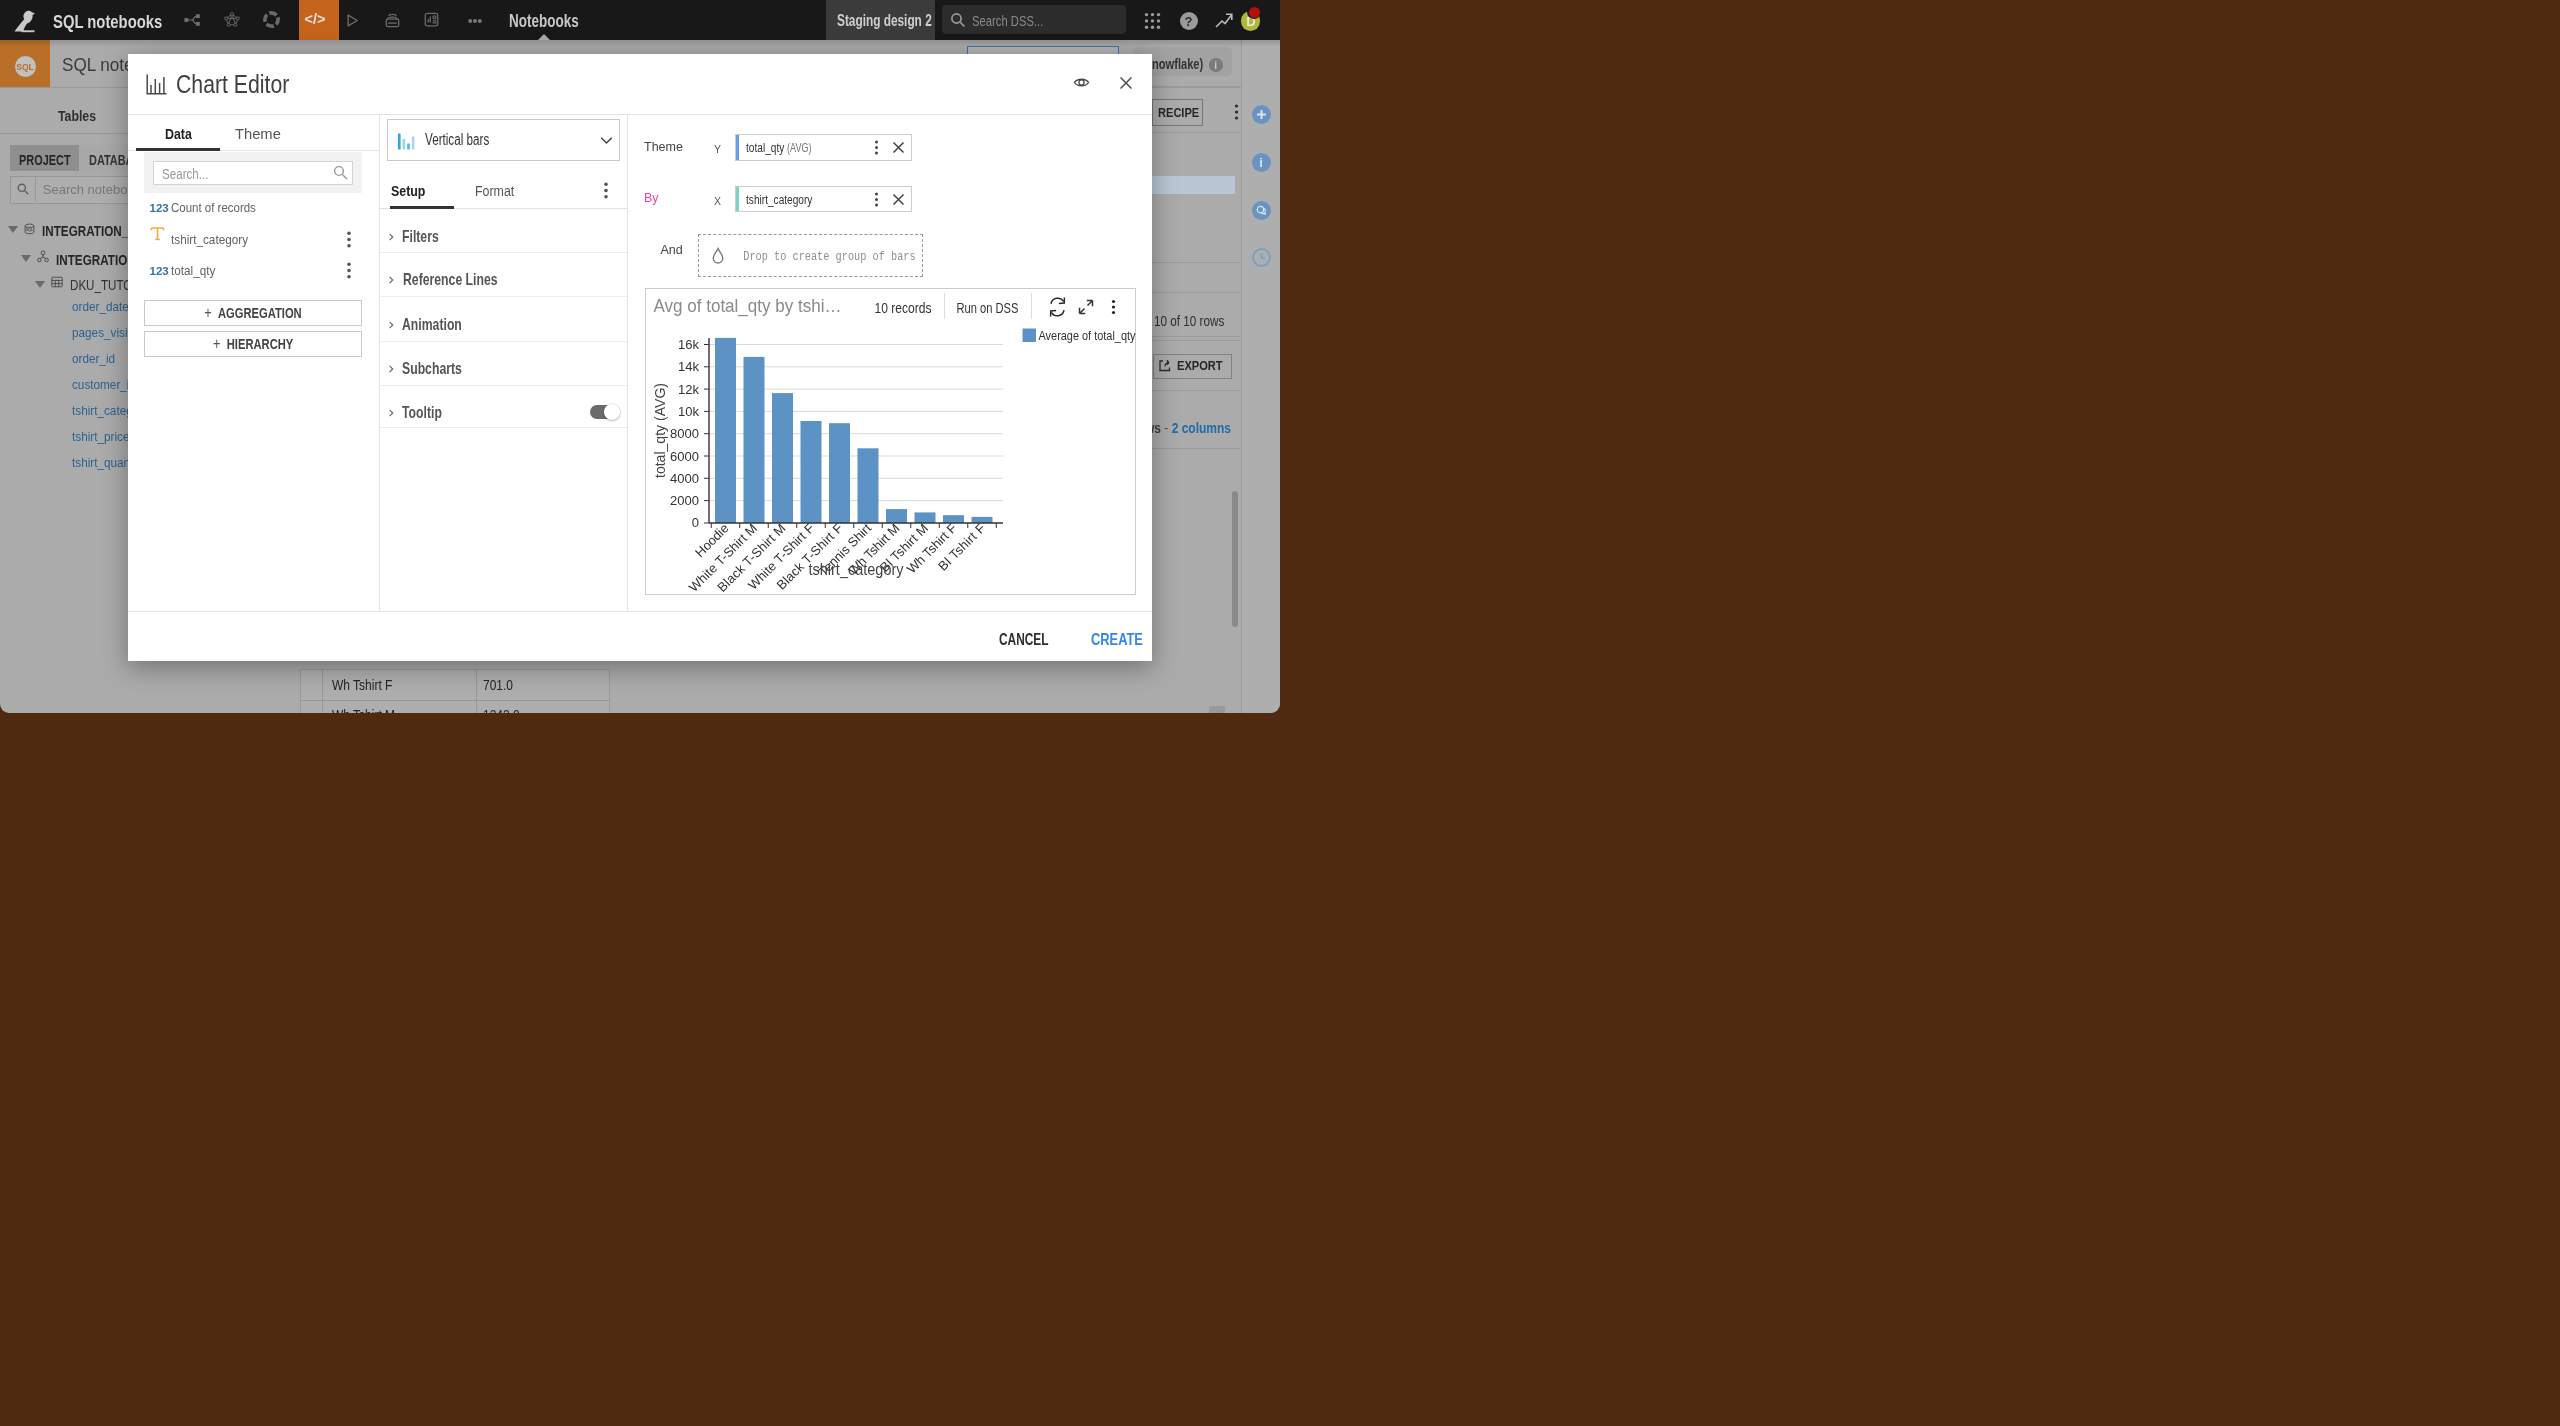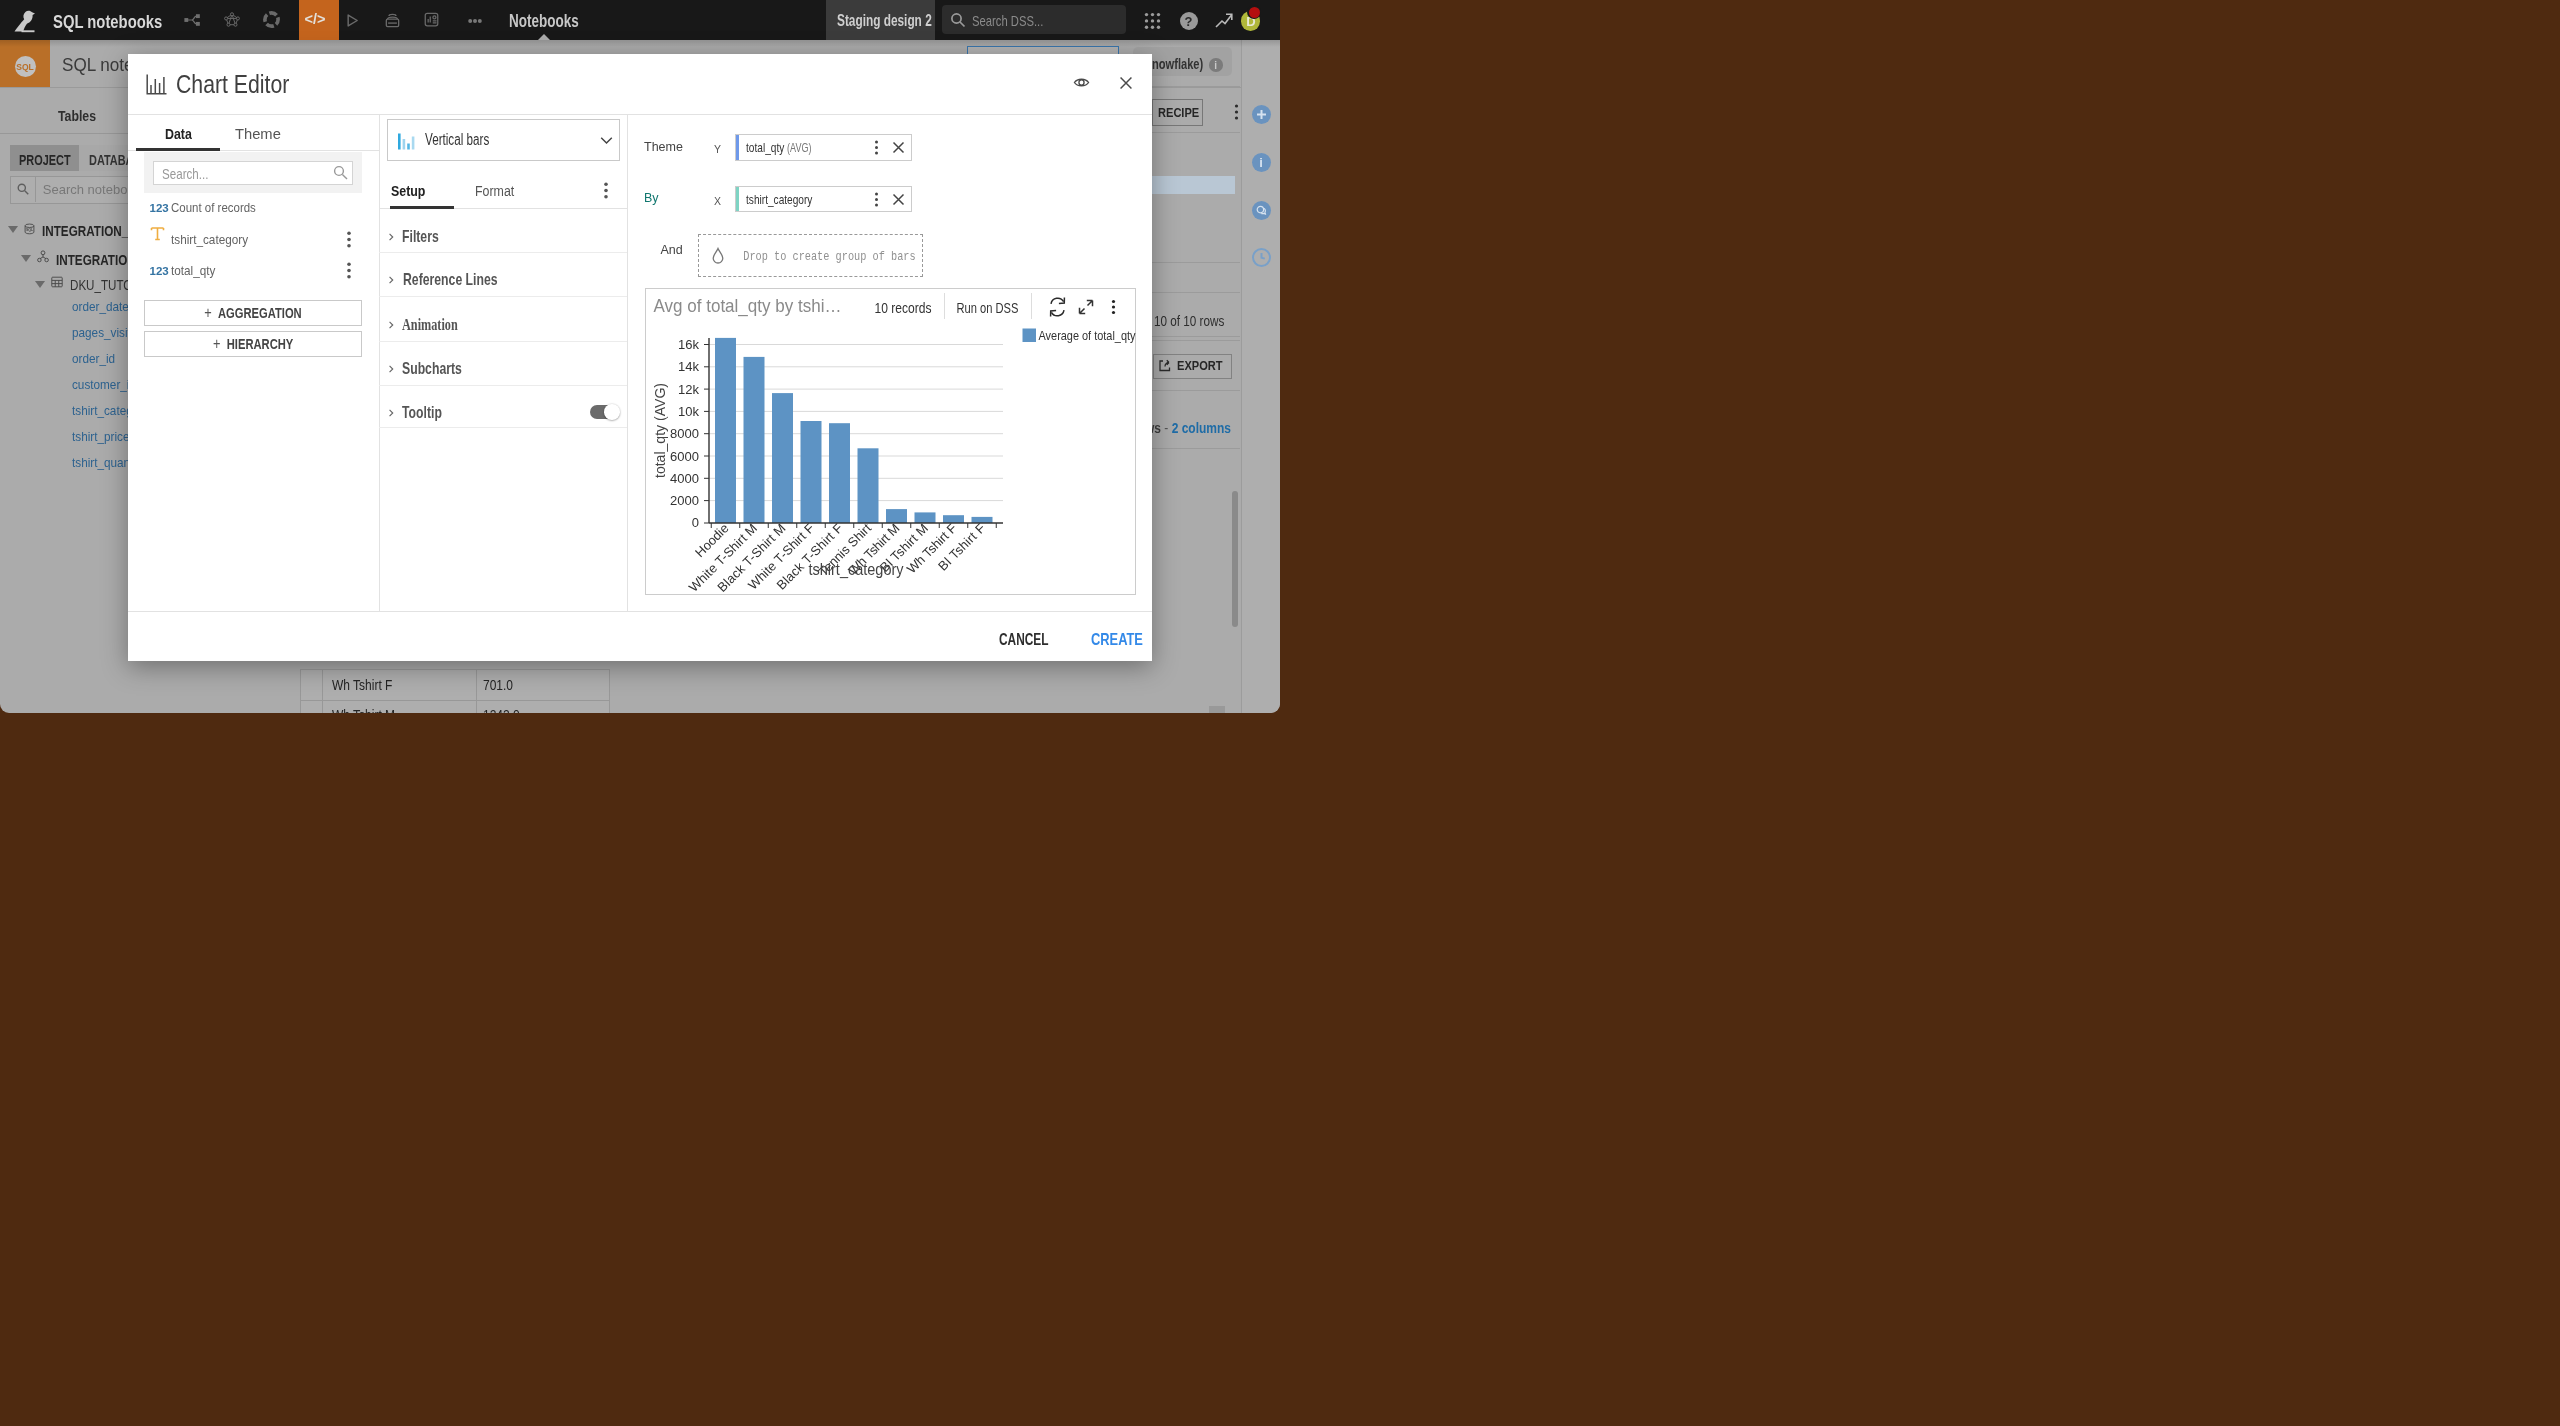--- a/index.html
+++ b/index.html
@@ -355,21 +355,21 @@
       <span class="abs" style="left:12px;top:0.5px;font-size:17px;font-weight:bold;color:#555;transform:scaleX(0.72);transform-origin:0 0;white-space:nowrap;">Filters</span>
     </div>
     <div class="abs" style="left:251.5px;top:198px;width:248px;height:1px;background:#ececec;"></div>
     <div class="abs" style="left:262px;top:215.5px;width:230px;height:26px;">
       <svg class="abs" style="left:-1.5px;top:6.5px;" width="6" height="8" viewBox="0 0 9 14">
           <path d="M2 1.5 L7.5 7 L2 12.5" stroke="#666" stroke-width="2" fill="none"></path>
         </svg>
       <span class="abs" style="left:13.5px;top:0.5px;font-size:17px;font-weight:bold;color:#555;transform:scaleX(0.72);transform-origin:0 0;white-space:nowrap;">Reference Lines</span>
     </div>
     <div class="abs" style="left:251.5px;top:241.7px;width:248px;height:1px;background:#ececec;"></div>
-    <div class="abs" style="left:262px;top:260px;width:230px;height:26px;font-family:Liberation Serif, serif;">
+    <div class="abs" style="left:262px;top:260px;width:230px;height:26px;">
       <svg class="abs" style="left:-1.5px;top:6.5px;" width="6" height="8" viewBox="0 0 9 14">
           <path d="M2 1.5 L7.5 7 L2 12.5" stroke="#666" stroke-width="2" fill="none"></path>
         </svg>
       <span class="abs" style="left:12px;top:0.5px;font-size:17px;font-weight:bold;color:#555;transform:scaleX(0.72);transform-origin:0 0;white-space:nowrap;">Animation</span>
     </div>
     <div class="abs" style="left:251.5px;top:286.5px;width:248px;height:1px;background:#ececec;"></div>
     <div class="abs" style="left:262px;top:304px;width:230px;height:26px;">
       <svg class="abs" style="left:-1.5px;top:6.5px;" width="6" height="8" viewBox="0 0 9 14">
           <path d="M2 1.5 L7.5 7 L2 12.5" stroke="#666" stroke-width="2" fill="none"></path>
         </svg>
@@ -393,21 +393,21 @@
       <div class="abs" style="left:10px;top:5px;font-size:13.5px;color:#333;transform:scaleX(0.75);transform-origin:0 0;white-space:nowrap;">total_qty <span style="font-size:12px;color:#777;">(AVG)</span></div>
       <svg class="abs" style="left:138px;top:5px;" width="5" height="15" viewBox="0 0 5 15">
         <circle cx="2.5" cy="2" r="1.5" fill="#444"></circle>
           <circle cx="2.5" cy="7.5" r="1.5" fill="#444"></circle>
           <circle cx="2.5" cy="13" r="1.5" fill="#444"></circle>
       </svg>
       <svg class="abs" style="left:156px;top:6px;" width="13" height="13" viewBox="0 0 13 13">
         <path d="M1.5 1.5 L11.5 11.5 M11.5 1.5 L1.5 11.5" stroke="#444" stroke-width="1.5"></path>
       </svg>
     </div>
-    <div class="abs" style="left:516.5px;top:136.5px;font-size:12.5px;color:#0f766e;">By</div>
+    <div class="abs" style="left:516.5px;top:136.5px;font-size:12.5px;color:#ec4899;">By</div>
     <div class="abs" style="left:586.5px;top:140.5px;font-size:10.5px;color:#555;">X</div>
     <div class="abs" style="left:607.5px;top:131.5px;width:175px;height:24.5px;border:1px solid #ccc;background:#fff;">
       <div class="abs" style="left:0;top:0;width:2.5px;height:24.5px;background:#7fd4c4;"></div>
       <div class="abs" style="left:10px;top:5px;font-size:13.5px;color:#333;transform:scaleX(0.75);transform-origin:0 0;white-space:nowrap;">tshirt_category</div>
       <svg class="abs" style="left:138px;top:5px;" width="5" height="15" viewBox="0 0 5 15">
         <circle cx="2.5" cy="2" r="1.5" fill="#444"></circle>
           <circle cx="2.5" cy="7.5" r="1.5" fill="#444"></circle>
           <circle cx="2.5" cy="13" r="1.5" fill="#444"></circle>
       </svg>
       <svg class="abs" style="left:156px;top:6px;" width="13" height="13" viewBox="0 0 13 13">

